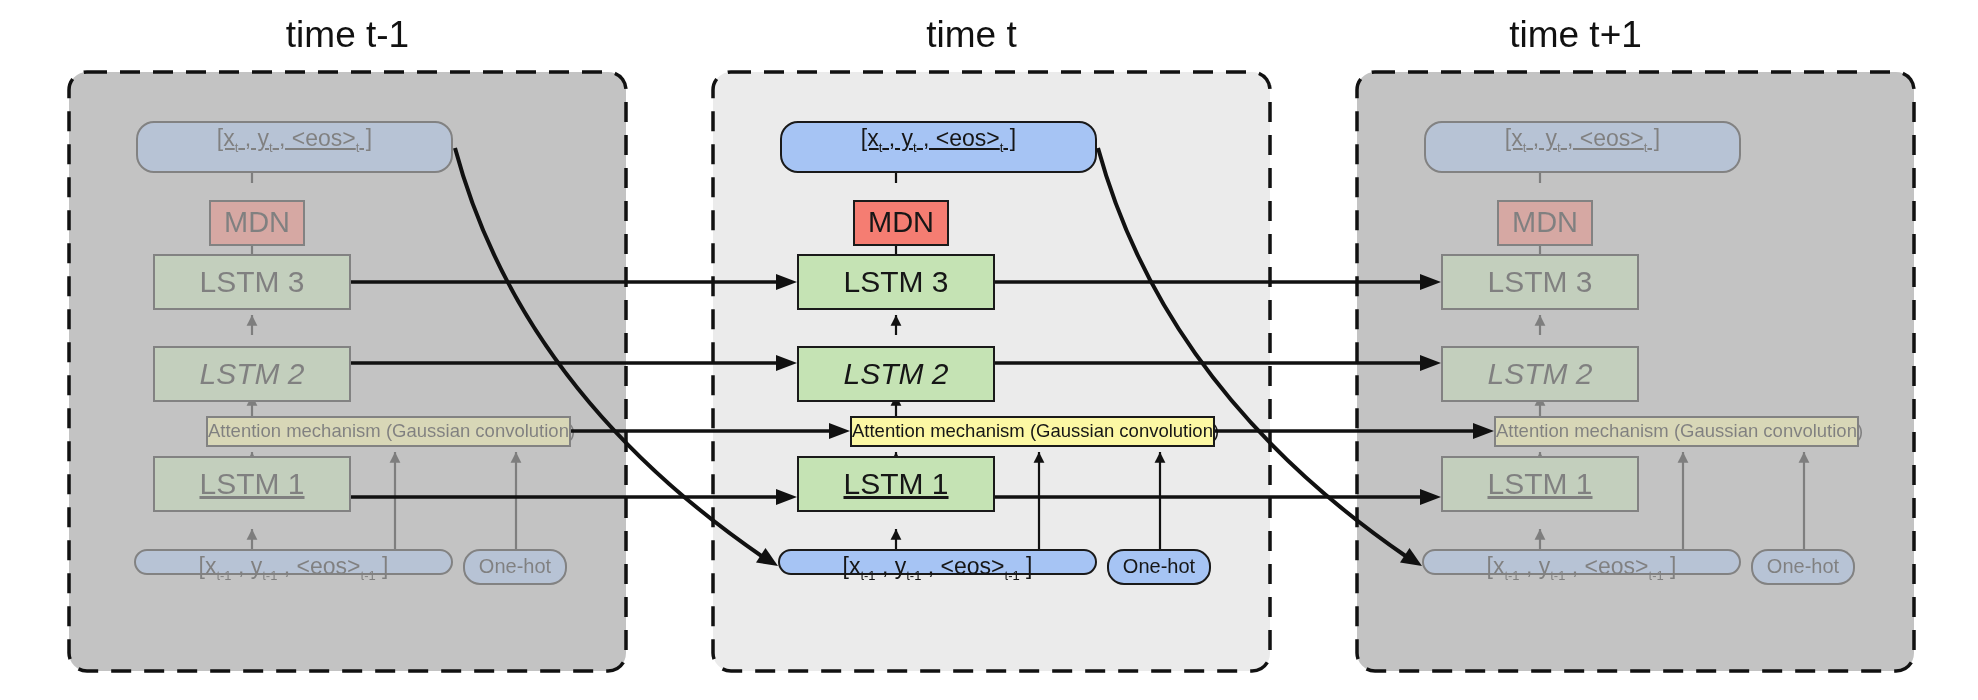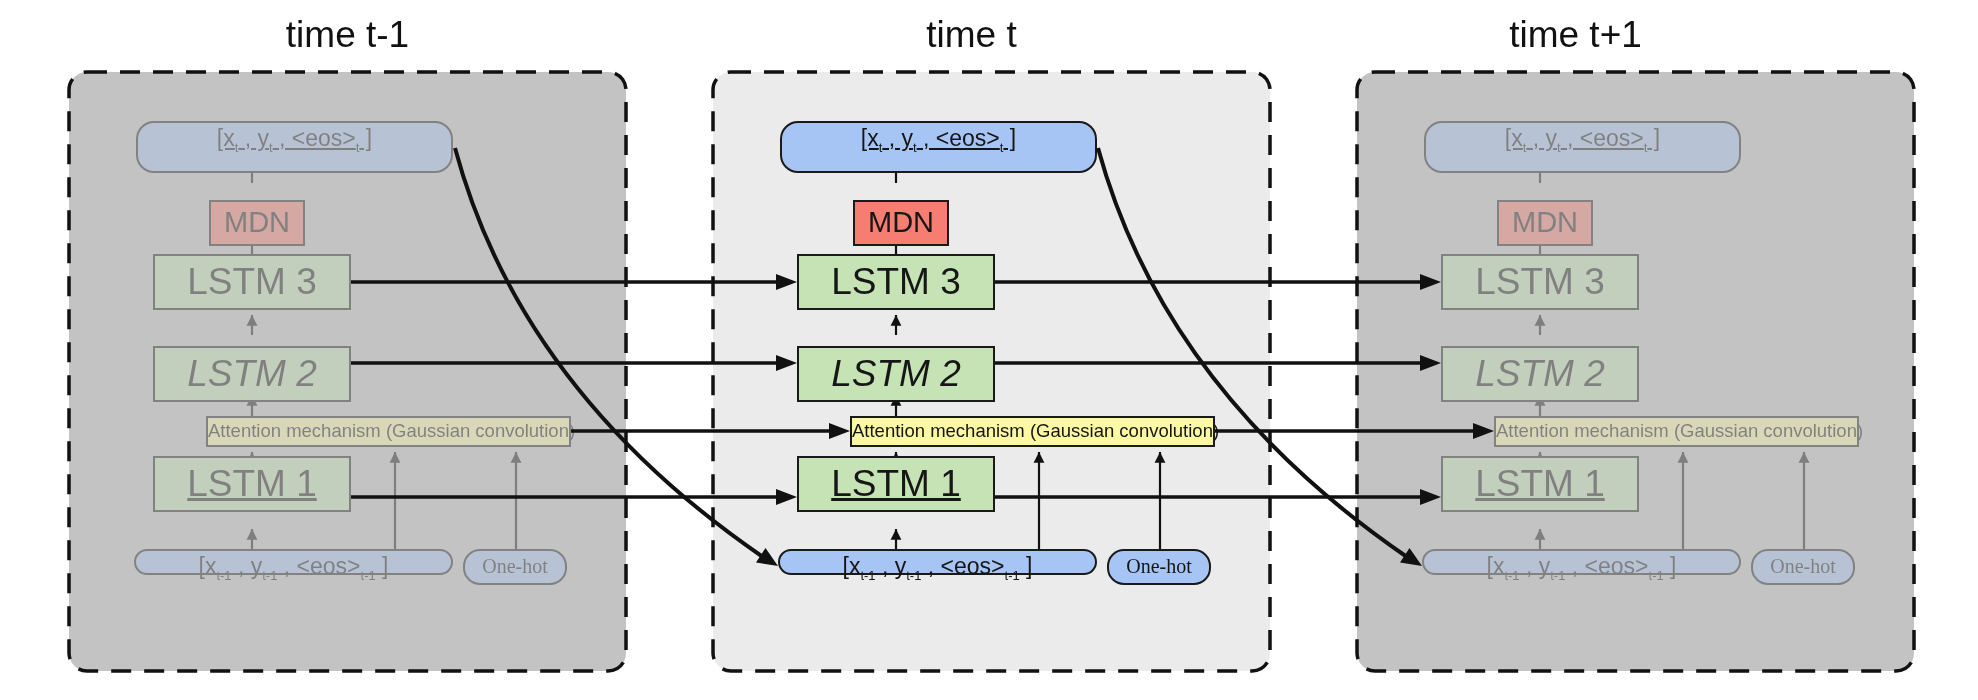--- a/index.html
+++ b/index.html
@@ -22,24 +22,24 @@
   .panel.dim .content{opacity:0.38;}
   .varrows{position:absolute;left:0;top:0;}
   .box,.pill{
     position:absolute;box-sizing:border-box;text-align:center;
     color:#161616;white-space:nowrap;
   }
   .box{border:2.5px solid #1a1a1a;}
   .pill{border:2.5px solid #1a1a1a;background:var(--pill_blue);}
   .pill.out{left:67px;top:49px;width:317px;height:52px;border-radius:18px;font-size:23px;line-height:31px;text-decoration:underline;}
   .pill.in{left:65px;top:477px;width:319px;height:26px;border-radius:18px;font-size:23px;line-height:31px;}
-  .pill.onehot{left:394px;top:477px;width:104px;height:36px;border-radius:17px;font-size:20px;line-height:31px;font-family:Liberation Serif, serif;}
+  .pill.onehot{left:394px;top:477px;width:104px;height:36px;border-radius:17px;font-size:20px;line-height:31px;}
   .pill sub{font-size:13px;}
   .box.mdn{left:140px;top:110px;width:96px;height:46px;background:var(--mdn_red);font-size:29px;line-height:41px;margin-top:18px;}
-  .box.lstm{left:84px;width:198px;height:56px;background:var(--lstm_green);font-size:37px;line-height:51px;}
+  .box.lstm{left:84px;width:198px;height:56px;background:var(--lstm_green);font-size:30px;line-height:51px;}
   .box.lstm3{top:182px;}
   .box.lstm2{top:274px;font-style:italic;}
   .box.lstm1{top:384px;text-decoration:underline;}
   .box.attn{left:137px;top:344px;width:365px;height:31px;background:var(--attention_yellow);font-size:18.5px;line-height:26px;}
   #overlay{position:absolute;left:0;top:0;pointer-events:none;}
 </style>
 </head>
 <body>
 
 <div class="panel-title" style="left:69px">time t-1</div>

